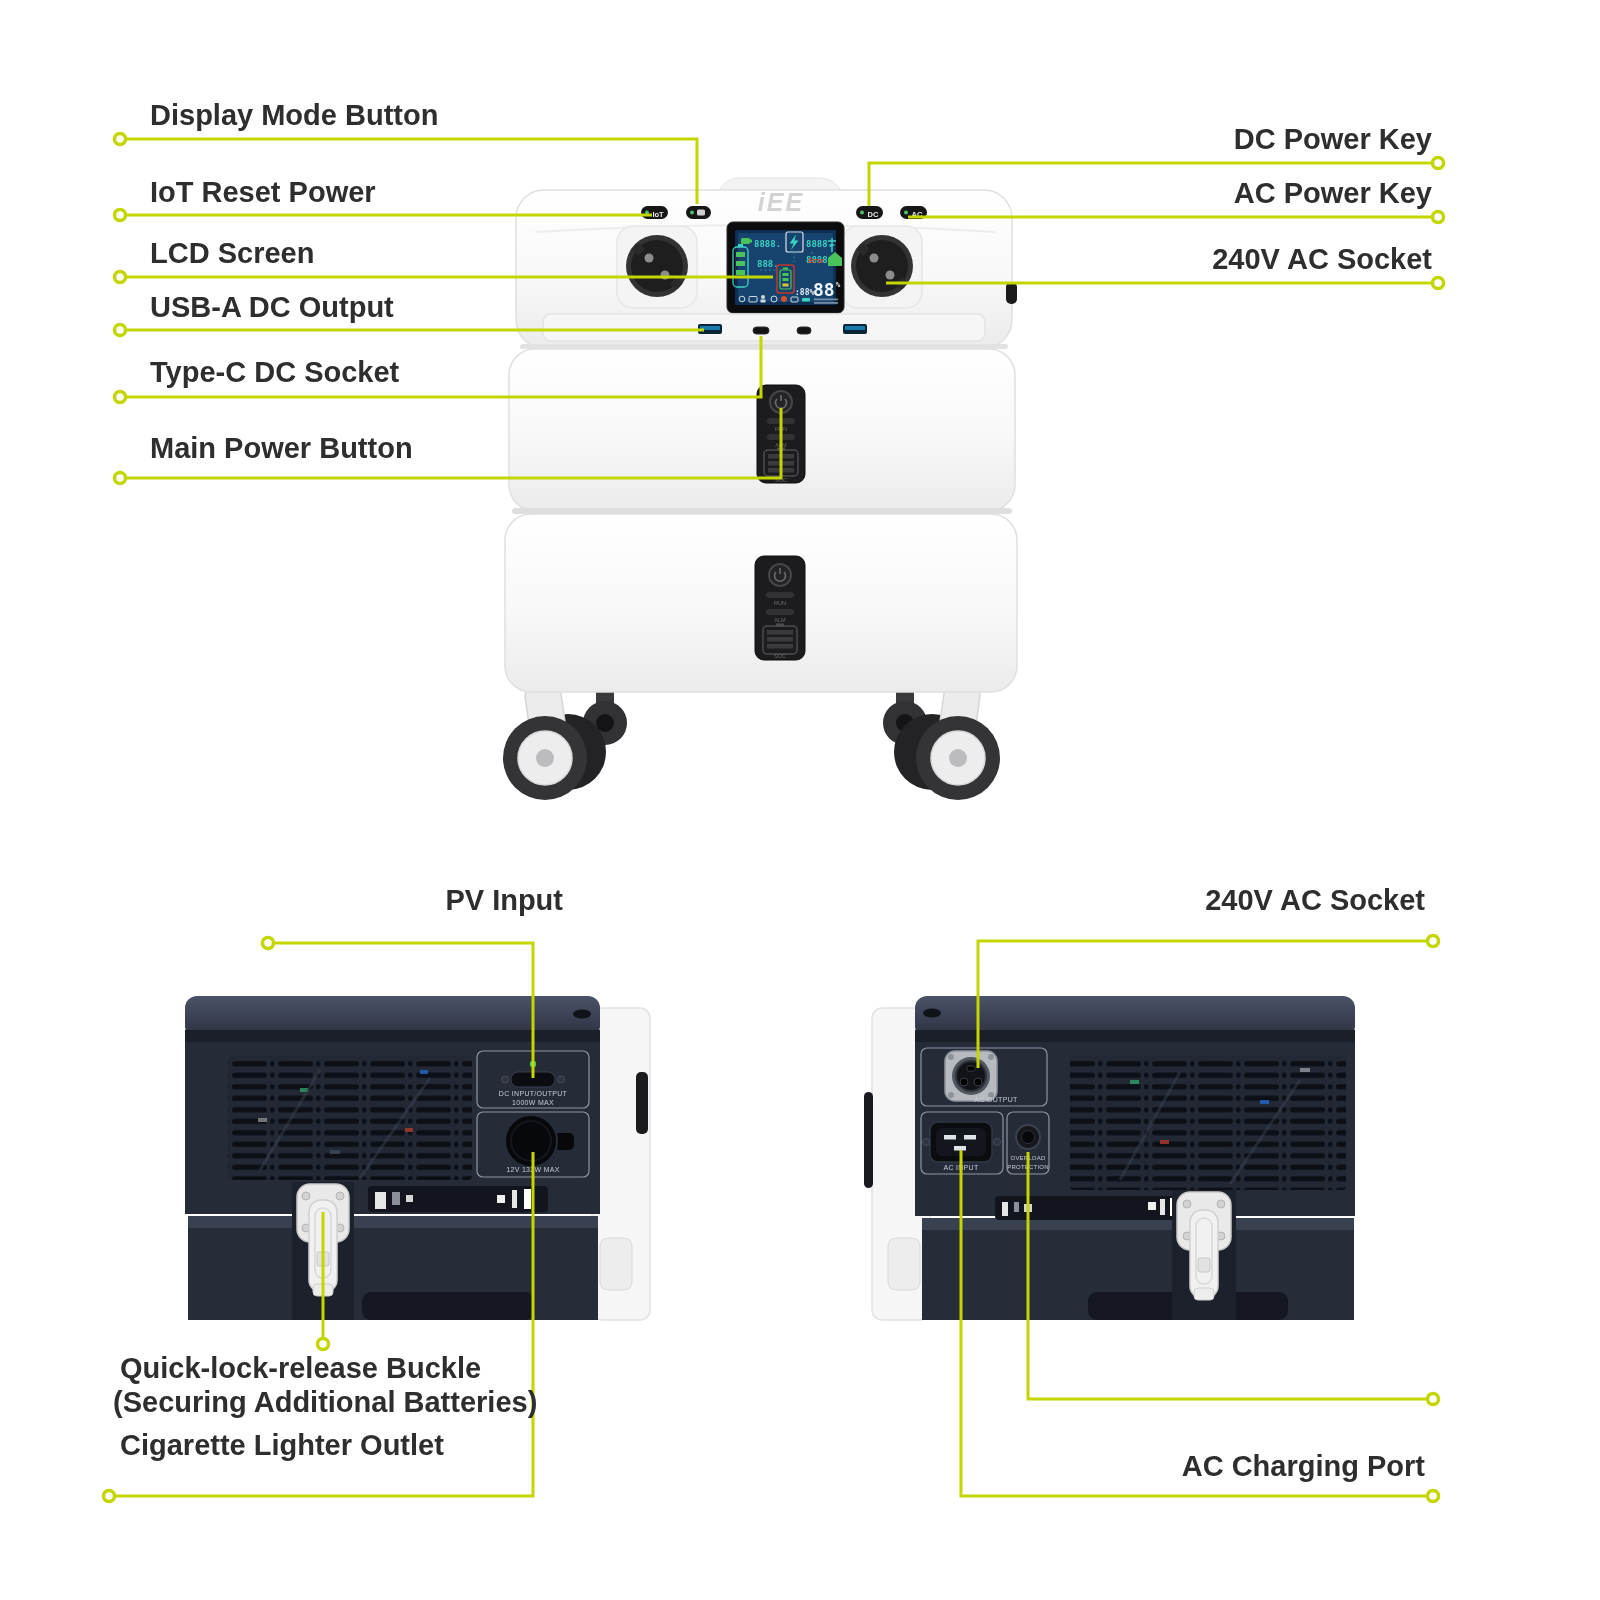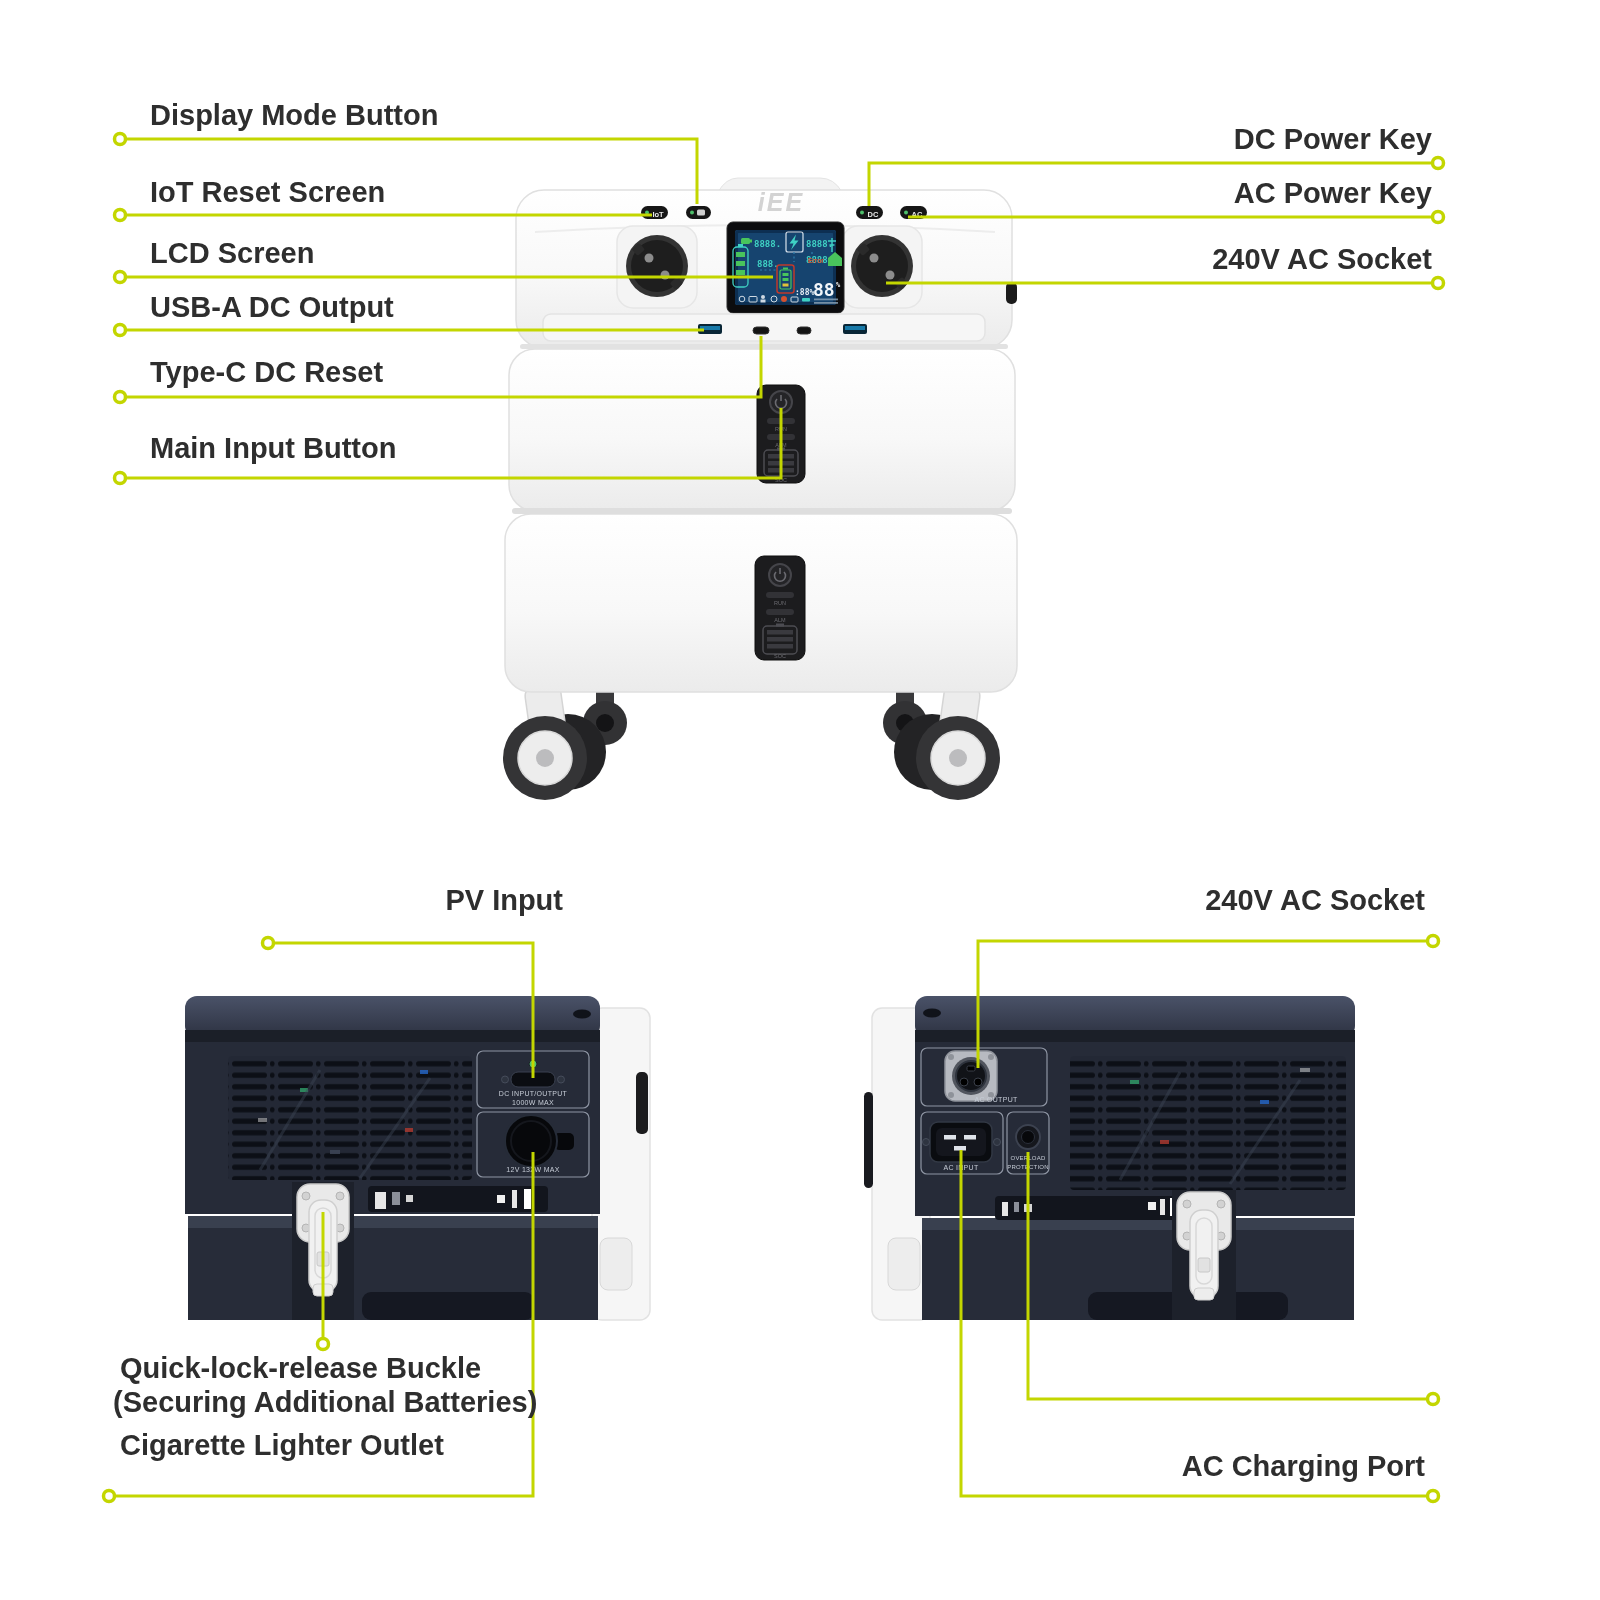--- a/index.html
+++ b/index.html
@@ -410,25 +410,25 @@
     <circle cx="268" cy="943" r="5.5"></circle>
         <circle cx="323" cy="1344" r="5.5"></circle>
     <circle cx="109" cy="1496" r="5.5"></circle>
     <circle cx="1433" cy="941" r="5.5"></circle>
         <circle cx="1433" cy="1399" r="5.5"></circle>
     <circle cx="1433" cy="1496" r="5.5"></circle>
   </g>
 </svg>
 
 <div class="lbl" style="left:150px;top:99px">Display Mode Button</div>
-<div class="lbl" style="left:150px;top:176px">IoT Reset Screen</div>
+<div class="lbl" style="left:150px;top:176px">IoT Reset Power</div>
 <div class="lbl" style="left:150px;top:237px">LCD Screen</div>
 <div class="lbl" style="left:150px;top:291px">USB-A DC Output</div>
-<div class="lbl" style="left:150px;top:356px">Type-C DC Reset</div>
-<div class="lbl" style="left:150px;top:432px">Main Input Button</div>
+<div class="lbl" style="left:150px;top:356px">Type-C DC Socket</div>
+<div class="lbl" style="left:150px;top:432px">Main Power Button</div>
 
 <div class="lbl r" style="right:168px;top:123px">DC Power Key</div>
 <div class="lbl r" style="right:168px;top:177px">AC Power Key</div>
 <div class="lbl r" style="right:168px;top:243px">240V AC Socket</div>
 
 <div class="lbl r" style="right:1037px;top:884px">PV Input</div>
 
 <div class="lbl" style="left:120px;top:1352px">Quick-lock-release Buckle</div>
 <div class="lbl" style="left:113px;top:1386px">(Securing Additional Batteries)</div>
 <div class="lbl" style="left:120px;top:1429px">Cigarette Lighter Outlet</div>

